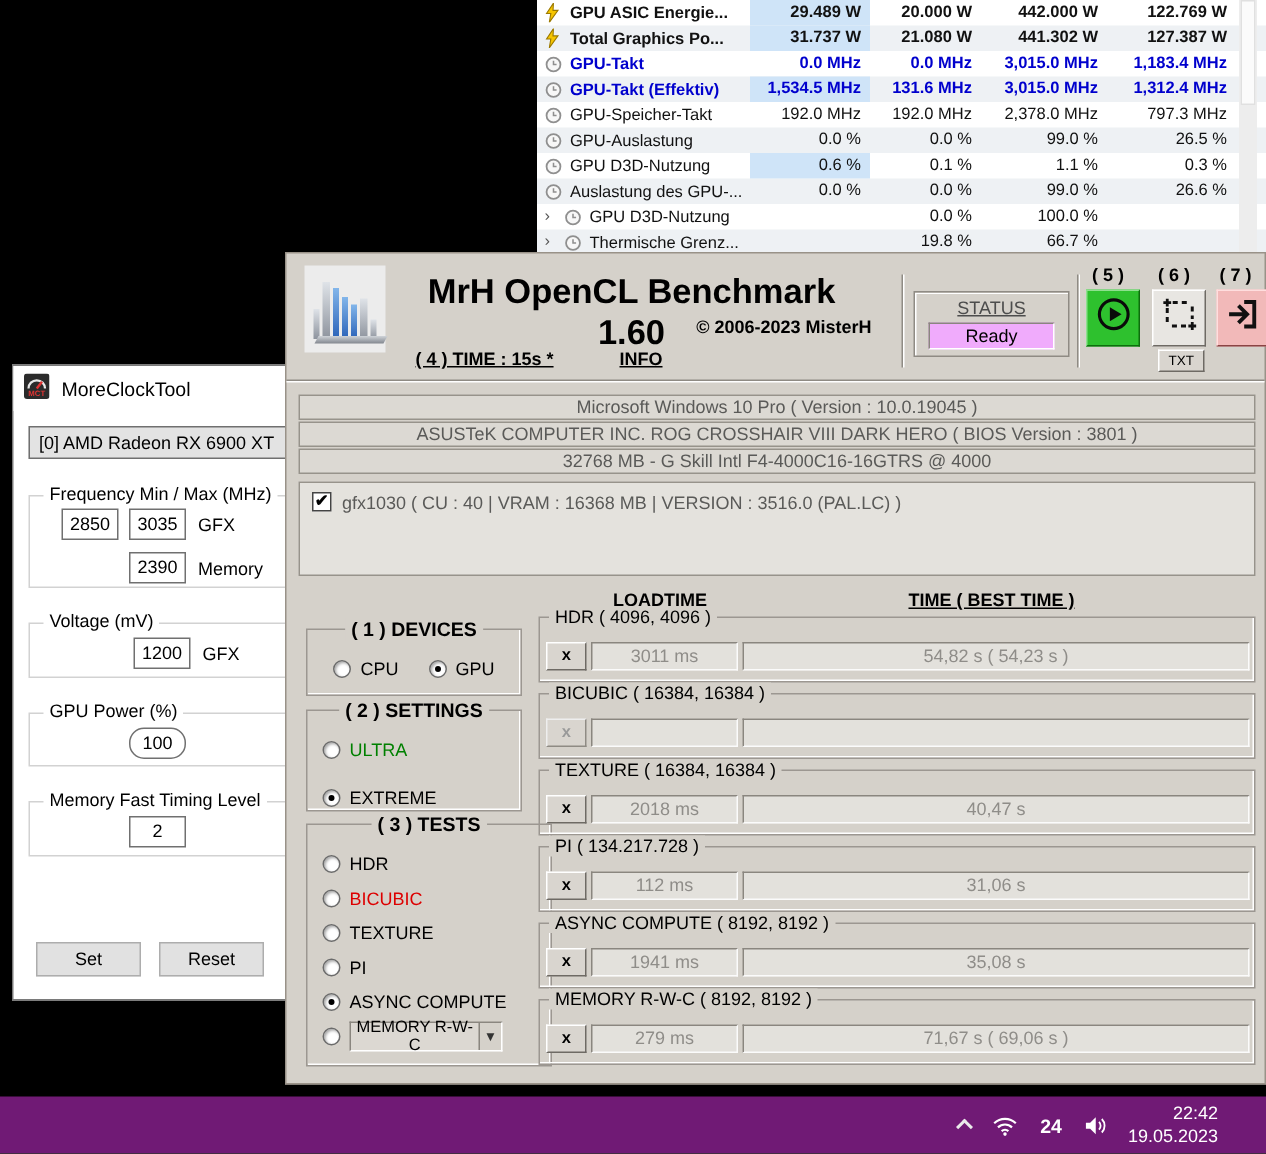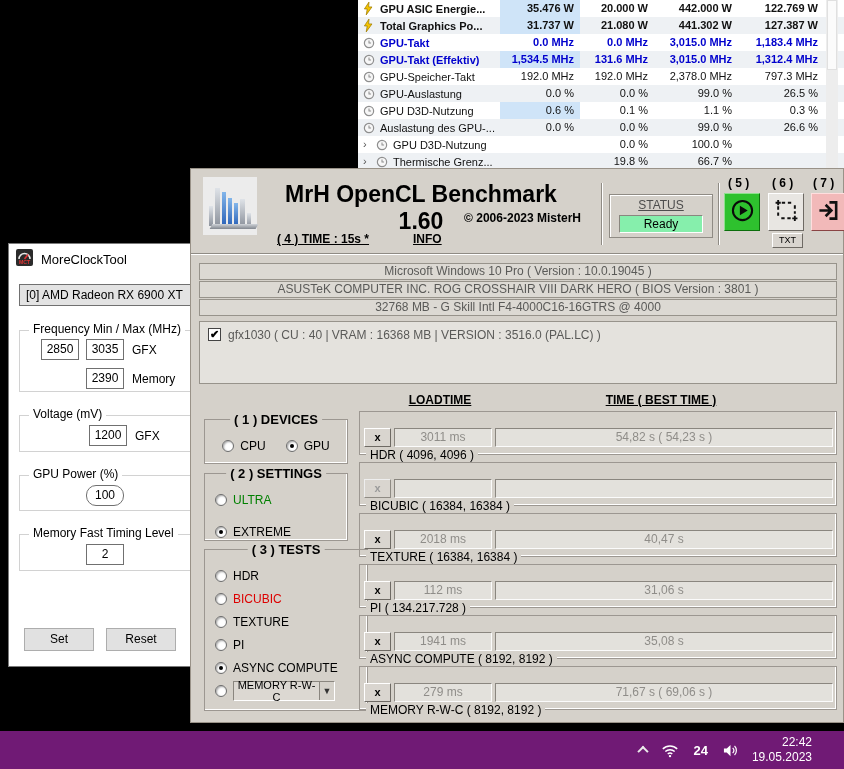--- a/index.html
+++ b/index.html
@@ -59,21 +59,21 @@
   .b-copy  { left:70px; top:42px; width:320px; text-align:right; font-size:12px; font-weight:bold; }
   .b-link  { font-size:12px; font-weight:bold; text-decoration:underline; cursor:pointer; }
   #time-link { left:86px; top:63px; }
   #info-link { left:222px; top:63px; }
 
   #status-box { left:418px; top:25px; width:104px; height:44px; border:1px solid #8f8b84;
                 box-shadow:inset 1px 1px 0 #fff; }
   #status-label { position:absolute; top:3px; width:100%; text-align:center; font-size:12px;
                   color:#4d4d4d; text-decoration:underline; }
   #status-inner { position:absolute; left:9px; top:20px; width:84px; height:18px;
-                  border:1px solid; border-color:#8a867f #fff #fff #8a867f; background:#86efac;
+                  border:1px solid; border-color:#8a867f #fff #fff #8a867f; background:#f0abfc;
                   text-align:center; line-height:16px; font-size:12px; color:#000; }
 
   .btn-num { font-size:12px; font-weight:bold; top:7px; }
   .tool-btn { top:24px; width:36px; height:38px; display:flex; align-items:center; justify-content:center;
               border:1px solid; border-color:#fff #6e6a64 #6e6a64 #fff; cursor:pointer; }
   #btn-run  { left:533px; background:#2ec12e; border-color:#8ee08e #0c6e0c #0c6e0c #8ee08e; }
   #btn-select { left:577px; background:#e8e6e2; }
   #btn-exit { left:620px; width:35px; background:#f2b9b9; border-color:#ffdede #8a4444 #8a4444 #ffdede; }
   #btn-txt { left:581px; top:64px; width:31px; height:15px; font-size:9px; text-align:center;
              line-height:13px; background:#d9d5cf; border:1px solid; border-color:#fff #6e6a64 #6e6a64 #fff; }
@@ -101,21 +101,21 @@
            border-color:#8a867f #fff #fff #8a867f; background:#dcd8d2; }
   .combo-text { flex:1; text-align:center; font-size:11px; }
   .combo-btn { width:15px; height:100%; border-left:1px solid #8a867f; background:#d5d1ca;
                font-size:9px; text-align:center; line-height:18px; color:#333; }
 
   .res-header { top:224px; font-size:12px; font-weight:bold; text-decoration:underline; text-align:center; }
   #hdr-loadtime { left:199px; width:100px; }
   #hdr-time { left:370px; width:200px; }
   .res-grp { position:absolute; left:168px; width:478px; height:44px; border:1px solid #9c9791;
              box-shadow:inset -1px -1px 0 #fff; }
-  .res-grp .grp-legend { left:6px; font-size:12px;margin-top:44px; }
+  .res-grp .grp-legend { left:6px; font-size:12px; }
   .x-btn { position:absolute; left:4px; top:16px; width:27px; height:19px; background:#d9d5cf;
            border:1px solid; border-color:#fff #6e6a64 #6e6a64 #fff; font-size:11px; font-weight:bold;
            text-align:center; line-height:17px; cursor:pointer; }
   .x-btn.dis { color:#9a9a9a; border-color:#eee #8f8b84 #8f8b84 #eee; }
   .res-box { position:absolute; top:16px; height:19px; background:#e3e1dc; border:1px solid;
              border-color:#8a867f #fbfbfb #fbfbfb #8a867f; text-align:center; line-height:17px;
              font-size:12px; color:#8f8d89; }
   .lt-box { left:34px; width:98px; } .tm-box { left:135px; width:338px; }
 
   
@@ -132,21 +132,21 @@
 
 <section id="sensor-panel">
   <div id="sensor-rows">
       <div class="s-row b">
         <span class="s-icon">
           <svg viewBox="0 0 12 14" width="11" height="13">
             <path d="M6.5 0 L1.5 7.5 H4.6 L3.5 14 L9.8 5.3 H6.2 Z" fill="#f6c500" stroke="#9c7a00" stroke-width="0.8"></path>
           </svg>
         </span>
         <span class="s-label">GPU ASIC Energie...</span>
-        <span class="s-val v1 hl">35.476 W</span>
+        <span class="s-val v1 hl">29.489 W</span>
         <span class="s-val v2">20.000 W</span>
         <span class="s-val v3">442.000 W</span>
         <span class="s-val v4">122.769 W</span>
       </div>
       <div class="s-row alt b">
         <span class="s-icon">
           <svg viewBox="0 0 12 14" width="11" height="13">
             <path d="M6.5 0 L1.5 7.5 H4.6 L3.5 14 L9.8 5.3 H6.2 Z" fill="#f6c500" stroke="#9c7a00" stroke-width="0.8"></path>
           </svg>
         </span>

